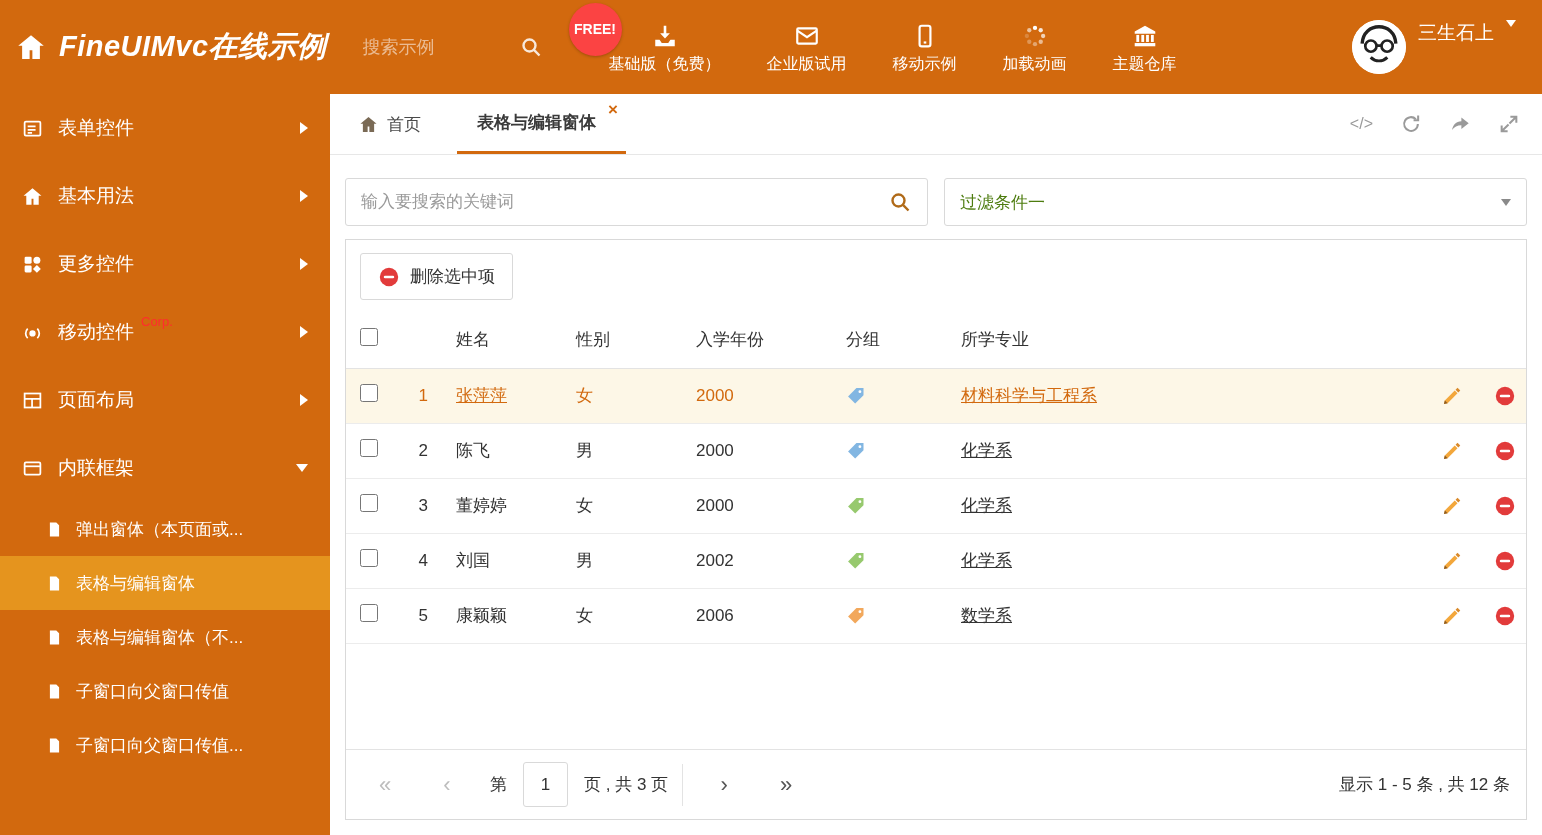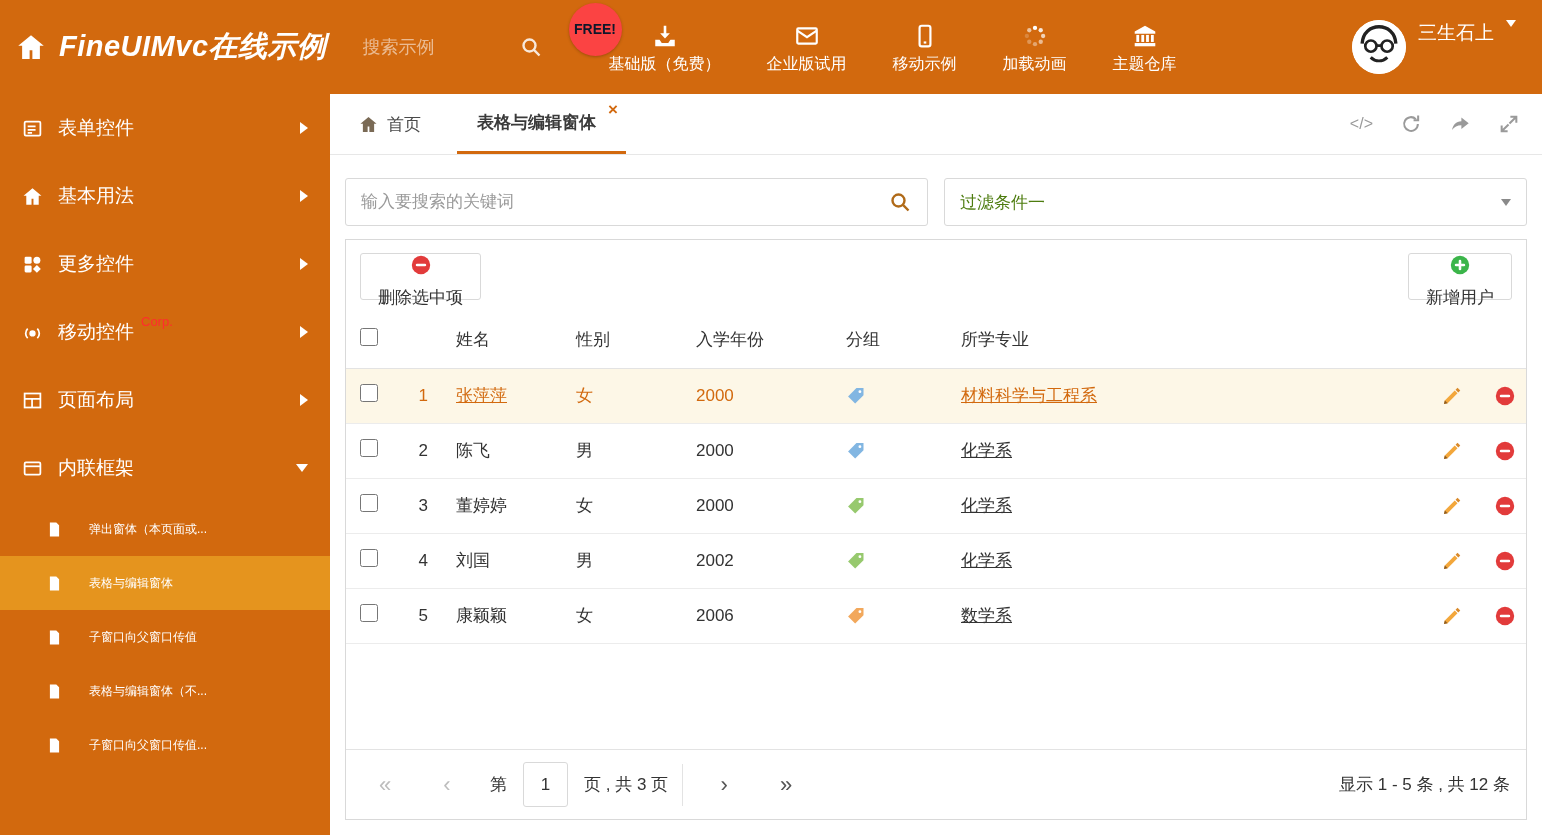--- a/index.html
+++ b/index.html
@@ -31,41 +31,41 @@
   .hnav-item {
     position: relative; display: flex; flex-direction: column; align-items: center;
     gap: 7px; font-size: 16px; cursor: pointer; white-space: nowrap;
   }
   .hnav-label { line-height: 1; }
   .free-badge {
     position: absolute; top: -20px; left: -40px;
     width: 53px; height: 53px; border-radius: 50%;
     background: var(--free_red, #fb4343);
     display: flex; align-items: center; justify-content: center;
-    font-size: 14px; font-weight: bold; color: #0f172a;
+    font-size: 14px; font-weight: bold; color: #ffffff;
     box-shadow: 0 1px 3px rgba(0,0,0,0.25);
   }
   .huser { margin-left: auto; display: flex; align-items: flex-start; gap: 12px; padding-right: 26px; cursor: pointer; }
   .avatar { width: 54px; height: 54px; border-radius: 50%; overflow: hidden; background: #fff; flex: 0 0 54px; }
   .huser-name { font-size: 19px; }
   .caret { width: 0; height: 0; border-top: 7px solid #8a8a8a; border-left: 5px solid transparent; border-right: 5px solid transparent; }
   .caret-white { border-top-color: #fff; }
 
   
   .bodywrap { flex: 1; display: flex; min-height: 0; }
 
   
   .sidebar { flex: 0 0 330px; width: 330px; background: var(--primary, #d2690e); color: #fff; overflow: hidden; }
   .side-item { height: 68px; display: flex; align-items: center; gap: 15px; padding: 0 22px; font-size: 19px; cursor: pointer; }
   .side-item .icon { color: #fff; }
   .arr { margin-left: auto; width: 0; height: 0; }
   .arr-right { border-left: 8px solid #fff; border-top: 6px solid transparent; border-bottom: 6px solid transparent; }
   .arr-down { border-top: 8px solid #fff; border-left: 6px solid transparent; border-right: 6px solid transparent; }
   .corp-badge { color: #ff2d2d; font-size: 13px; align-self: flex-start; margin: 16px 0 0 -8px; }
-  .side-subitem { height: 54px; display: flex; align-items: center; gap: 26px; padding: 0 22px 0 46px; font-size: 12px; cursor: pointer; white-space: nowrap; }
+  .side-subitem { height: 54px; display: flex; align-items: center; gap: 13px; padding: 0 22px 0 46px; font-size: 17px; cursor: pointer; white-space: nowrap; }
   .side-subitem.sub-active { background: var(--primary_light, #e5941e); }
 
   
   .main { flex: 1; min-width: 0; display: flex; flex-direction: column; background: #fff; }
   .tabbar { flex: 0 0 61px; display: flex; align-items: stretch; border-bottom: 1px solid #e7e7e7; padding-left: 15px; }
   .tab { display: flex; align-items: center; gap: 9px; padding: 0 14px; color: #4a4a4a; cursor: pointer; position: relative; font-size: 17px; }
   .tab .icon { color: #7a6a55; }
   .tab-active { font-weight: bold; color: #3a3a3a; padding: 0 30px 0 20px; border-bottom: 3px solid var(--primary, #d2690e); margin-left: 22px; }
   .tab-close { position: absolute; top: 7px; right: 8px; color: var(--primary, #d2690e); font-size: 17px; font-weight: bold; line-height: 1; cursor: pointer; }
   .tab-tools { margin-left: auto; display: flex; align-items: center; gap: 27px; padding-right: 22px; color: #9a9a9a; }
@@ -78,21 +78,21 @@
   .box input { flex: 1; border: none; outline: none; font-size: 17px; color: #333; background: transparent; }
   .box input::placeholder { color: #9a9a9a; }
   .box-search-icon { color: #b06a18; cursor: pointer; }
   .dropdown { cursor: pointer; justify-content: space-between; color: #4d7c0f; }
 
   .panel { flex: 1; border: 1px solid #d9d9d9; display: flex; flex-direction: column; min-height: 0; background: #fff; }
   .toolbar { display: flex; justify-content: space-between; align-items: center; padding: 13px 14px 12px; flex: 0 0 auto; }
   .btn {
     display: inline-flex; align-items: center; gap: 10px; height: 47px; padding: 0 17px;
     border: 1px solid #d9d9d9; border-radius: 3px; background: #fff;
-    font-size: 17px; color: #333; cursor: pointer; font-family: inherit; flex-direction: column;
+    font-size: 17px; color: #333; cursor: pointer; font-family: inherit;
   }
   .btn .icon svg { display: block; }
 
   table.grid { width: 100%; border-collapse: collapse; font-size: 17px; flex: 0 0 auto; }
   .grid th { font-weight: normal; text-align: left; height: 56px; border-bottom: 1px solid #e3e3e3; color: #333; padding: 0 10px; }
   .grid td { height: 55px; border-bottom: 1px solid #ececec; padding: 0 10px; color: #333; }
   .grid .cb-cell { padding-left: 14px; }
   .grid .num-cell { text-align: right; padding-right: 18px; color: #333; }
   input[type="checkbox"] { width: 18px; height: 18px; cursor: pointer; }
   .grid a { color: #333; cursor: pointer; text-decoration: none; }
@@ -299,29 +299,29 @@
             </svg>
         </span>
         <span>表格与编辑窗体</span>
       </div>
       <div class="side-subitem">
         <span class="icon">
           <svg width="17" height="17" viewBox="0 0 24 24">
               <path fill="#fff" d="M5.5 2h9l4 4v16h-13z"></path>
             </svg>
         </span>
-        <span>子窗口向父窗口传值</span>
+        <span>表格与编辑窗体（不...</span>
       </div>
       <div class="side-subitem">
         <span class="icon">
           <svg width="17" height="17" viewBox="0 0 24 24">
               <path fill="#fff" d="M5.5 2h9l4 4v16h-13z"></path>
             </svg>
         </span>
-        <span>表格与编辑窗体（不...</span>
+        <span>子窗口向父窗口传值</span>
       </div>
       <div class="side-subitem">
         <span class="icon">
           <svg width="17" height="17" viewBox="0 0 24 24">
               <path fill="#fff" d="M5.5 2h9l4 4v16h-13z"></path>
             </svg>
         </span>
         <span>子窗口向父窗口传值...</span>
       </div>
     </aside>
@@ -384,30 +384,20 @@
 
           <div class="toolbar">
             <button class="btn">
               <span class="icon">
                 <svg width="22" height="22" viewBox="0 0 24 24">
                     <circle cx="12" cy="12" r="10" fill="#e23b3b"></circle>
                     <rect x="6.3" y="10.6" width="11.4" height="2.8" rx="1.4" fill="#fff"></rect>
                   </svg>
               </span>
               <span>删除选中项</span>
-            </button>
-            <button class="btn">
-              <span class="icon">
-                <svg width="22" height="22" viewBox="0 0 24 24">
-                    <circle cx="12" cy="12" r="10" fill="#3bb54a"></circle>
-                    <rect x="6.3" y="10.6" width="11.4" height="2.8" rx="1.4" fill="#fff"></rect>
-                    <rect x="10.6" y="6.3" width="2.8" height="11.4" rx="1.4" fill="#fff"></rect>
-                  </svg>
-              </span>
-              <span>新增用户</span>
             </button>
           </div>
 
           <table class="grid">
             <colgroup>
               <col style="width:48px">
                 <col style="width:52px">
                 <col style="width:120px">
                 <col style="width:120px">
               <col style="width:150px">

